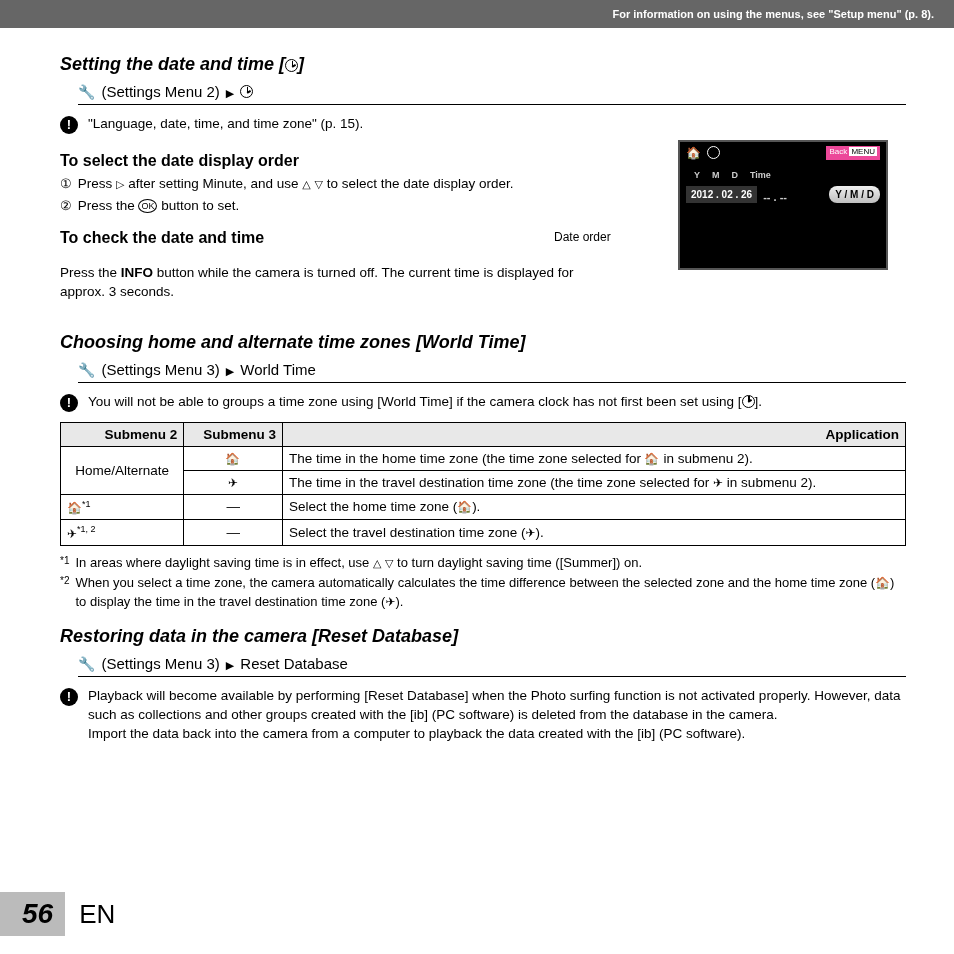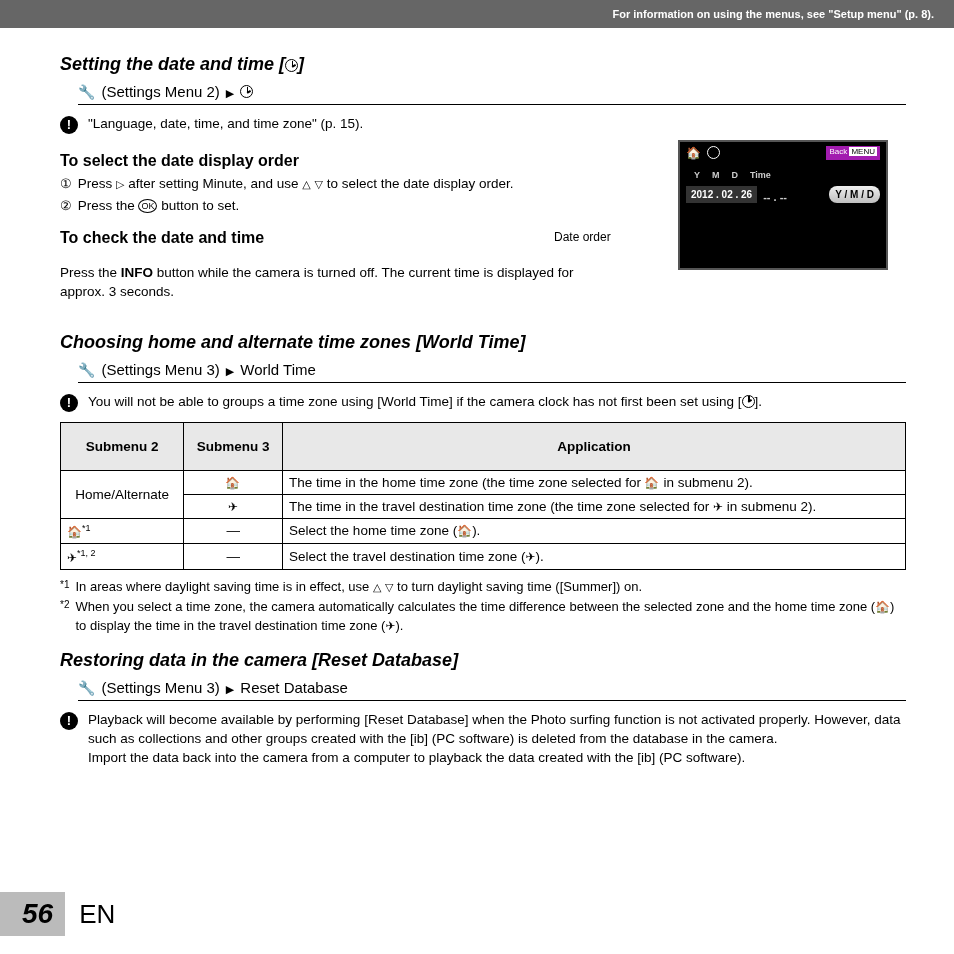--- a/index.html
+++ b/index.html
@@ -93,21 +93,21 @@
     font-size: 10px;
     position: relative;
     margin-left: 52px;
   }
   .lcd .lcd-top {
     display: flex; justify-content: space-between;
     padding: 4px 6px;
     font-size: 9px;
   }
   .lcd .lcd-top .left span { margin-right: 4px; }
-  .lcd .lcd-top .right { background:#a21caf; padding:1px 3px; font-size:8px;}
+  .lcd .lcd-top .right { background:#ec4899; padding:1px 3px; font-size:8px;}
   .lcd .lcd-labels {
     display: flex; gap: 12px;
     padding: 6px 0 2px 14px;
     font-size: 9px; font-weight:bold;
     color:#ccc;
   }
   .lcd .lcd-row {
     display: flex; align-items: flex-end;
     gap: 6px;
     padding: 0 6px;
@@ -133,23 +133,23 @@
   
   table.worldtime {
     width: 100%;
     border-collapse: collapse;
     margin-top: 10px;
     font-size: 13.5px;
   }
   table.worldtime th {
     background: #e8e8e8;
     border: 1px solid #000;
-    padding: 16px 6px;
-    font-weight: bold;
-    text-align: center;
+    padding: 4px 6px;
+    font-weight: bold;
+    text-align: right;
   }
   table.worldtime td {
     border: 1px solid #000;
     padding: 4px 6px;
     vertical-align: middle;
   }
   table.worldtime td.center { text-align: center; }
   .home-icon::before { content: "🏠"; font-size: 12px; }
   .plane-icon::before { content: "✈"; font-size: 12px; }
   .tri-up::before { content: "△"; font-size: 11px; }

